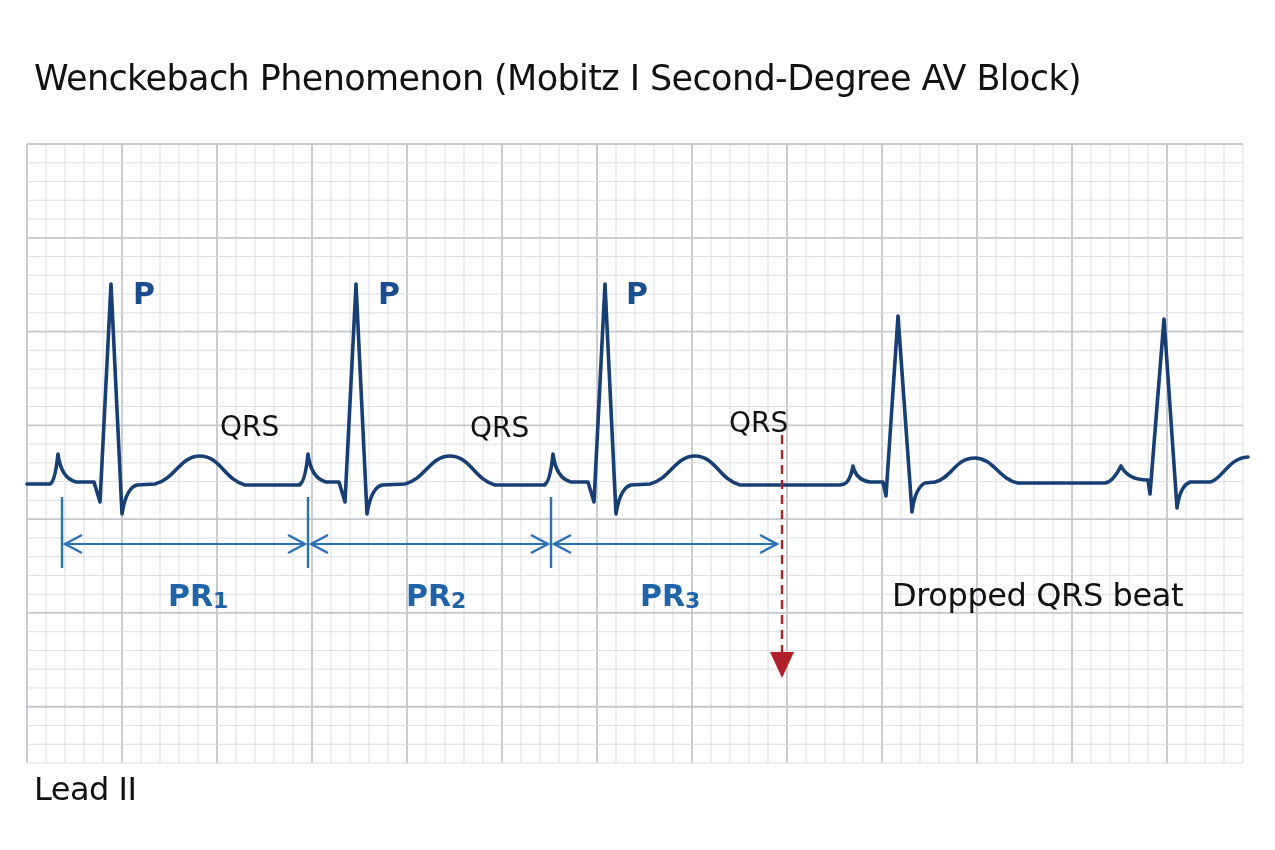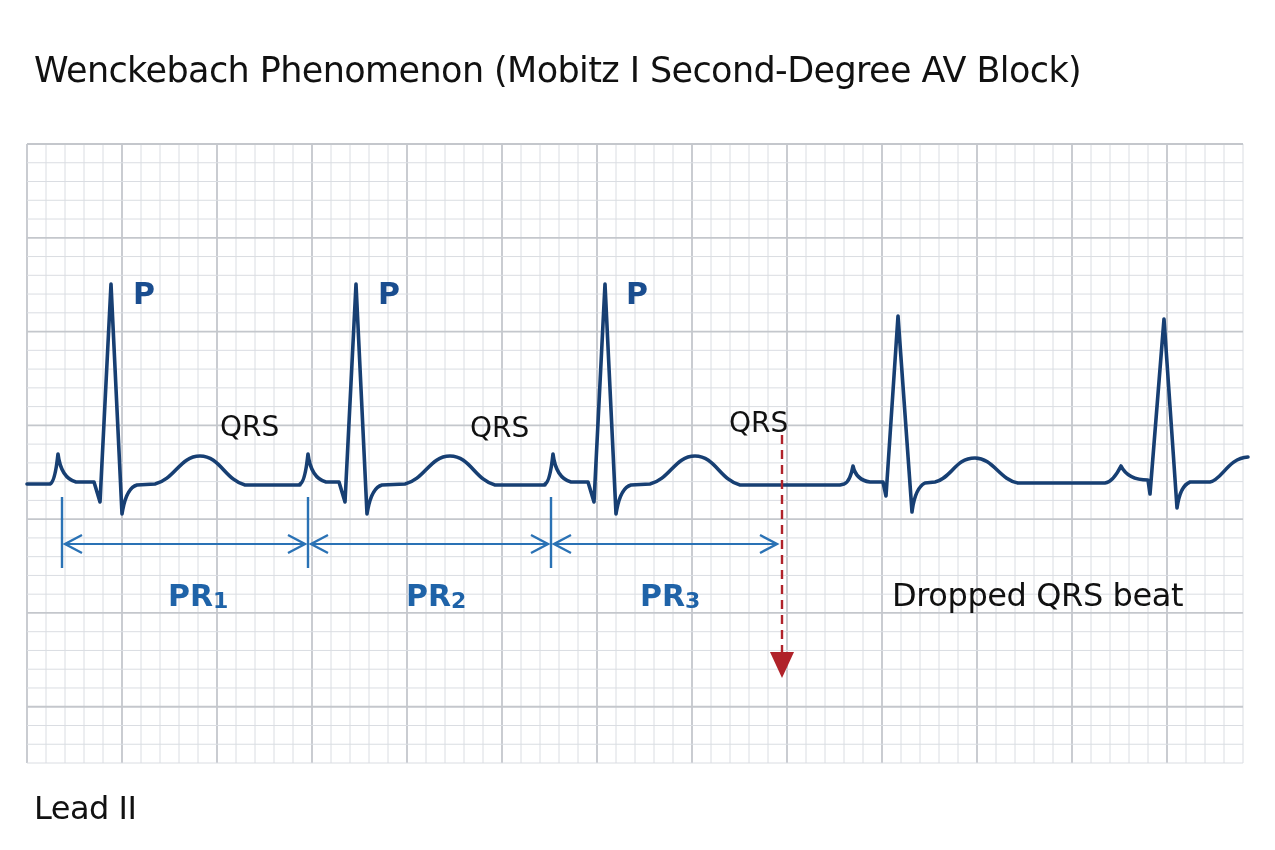--- a/index.html
+++ b/index.html
@@ -1,26 +1,25 @@
 <!DOCTYPE html>
 <html><head>
   <meta charset="utf-8">
   <style>
     html, body { margin: 0; padding: 0; background: #ffffff; }
     body { width: 1275px; height: 850px; position: relative; overflow: hidden; font-family: "DejaVu Sans", sans-serif; }
     #title {
-      position: absolute; left: 34px; top: 50px;
+      position: absolute; left: 34px; top: 58px;
       font-family: "DejaVu Sans", sans-serif; font-size: 35px; color: #111111;
       letter-spacing: -0.6px; white-space: nowrap;
     }
     #lead-label {
       position: absolute; left: 34px; top: 770px;
       font-family: "DejaVu Sans", sans-serif; font-size: 32px; color: #111111;
       letter-spacing: -0.5px;
-      margin-top: 19px;
     }
     svg#ecg { position: absolute; left: 0; top: 0; }
     .txt-label { font-family: "DejaVu Sans", sans-serif; }
   </style>
 </head>
 <body>
 
 <div id="title">Wenckebach Phenomenon (Mobitz I Second-Degree AV Block)</div>
 
 <svg id="ecg" width="1275" height="850">

